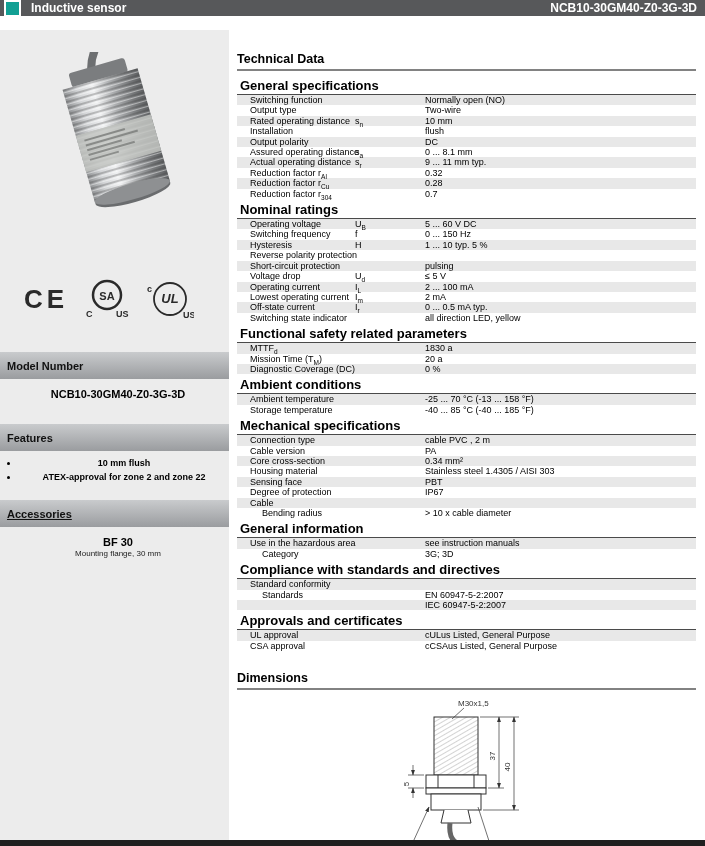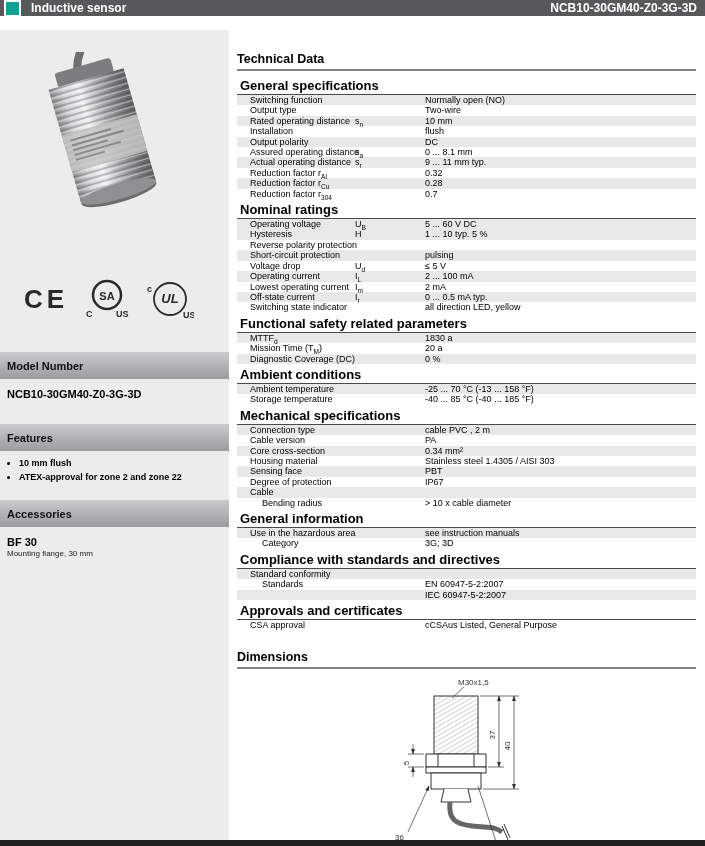--- a/index.html
+++ b/index.html
@@ -13,32 +13,33 @@
     position:absolute; left:0; top:0; width:705px; height:16px;
     background:#57585a; display:flex; align-items:center; padding:0 8px 0 4px;
   }
   .logo { width:17px; height:17px; background:#12a094; border:2px solid #fff; }
   .header-title { color:#fff; font-size:12px; font-weight:bold; margin-left:10px; }
   .header-model { color:#fff; font-size:12px; font-weight:bold; margin-left:auto; }
   
   .sidebar {
     position:absolute; left:0; top:30px; width:229px; height:810px;
     background:#ececec;
+    text-align:center;
   }
   .photo { margin:22px 0 0 12px; }
   .certs { display:flex; align-items:center; gap:16px; margin:20px 0 0 24px; height:46px; }
   .ce-text { font-size:26px; font-weight:bold; color:#2a2a2a; letter-spacing:4px; }
   .side-h {
     height:27px; background:linear-gradient(#c9cbcd,#9a9c9f);
     display:flex; align-items:center; padding-left:7px;
     font-size:11px; font-weight:bold; color:#111;
   }
   .side-h.first { margin-top:30px; }
   .side-h.mid { margin-top:24px; }
-  .side-h.last { margin-top:18px; }
+  .side-h.last { margin-top:18px;text-decoration:underline; }
   .model-number { font-size:11px; font-weight:bold; padding:9px 0 0 7px; }
   ul.features { margin:7px 0 0 0; padding-left:19px; font-size:9px; font-weight:bold; }
   ul.features li { margin-bottom:4px; }
   .acc-name { font-size:11px; font-weight:bold; padding:9px 0 1px 7px; }
   .acc-desc { font-size:8px; padding-left:7px; color:#222; }
   
   .main { position:absolute; left:237px; top:30px; width:459px; }
   .main-h { font-size:12.5px; font-weight:bold; margin-top:22px; }
   .main-h.dims { margin-top:20px; }
   .hr { height:2px; background:#828282; margin:3px 0 5px 0; }
@@ -188,20 +189,25 @@
         <div class="c-label">Reduction factor r<sub>304</sub></div>
         <div class="c-sym"></div>
         <div class="c-val">0.7</div>
       </div>
       <div class="sec-h">Nominal ratings</div>
       <div class="trow alt">
         <div class="c-label">Operating voltage</div>
         <div class="c-sym">U<sub>B</sub></div>
         <div class="c-val">5 ... 60 V DC</div>
       </div>
+      <div class="trow">
+        <div class="c-label">Switching frequency</div>
+        <div class="c-sym">f</div>
+        <div class="c-val">0 ... 150 Hz</div>
+      </div>
       <div class="trow alt">
         <div class="c-label">Hysteresis</div>
         <div class="c-sym">H</div>
         <div class="c-val">1 ... 10  typ. 5 %</div>
       </div>
       <div class="trow">
         <div class="c-label">Reverse polarity protection</div>
         <div class="c-sym"></div>
       </div>
       <div class="trow alt">
@@ -323,20 +329,25 @@
         <div class="c-label ind">Standards</div>
         <div class="c-sym"></div>
         <div class="c-val">EN 60947-5-2:2007</div>
       </div>
       <div class="trow alt">
         <div class="c-label"></div>
         <div class="c-sym"></div>
         <div class="c-val">IEC 60947-5-2:2007</div>
       </div>
       <div class="sec-h">Approvals and certificates</div>
+      <div class="trow alt">
+        <div class="c-label">UL approval</div>
+        <div class="c-sym"></div>
+        <div class="c-val">cULus Listed, General Purpose</div>
+      </div>
       <div class="trow">
         <div class="c-label">CSA approval</div>
         <div class="c-sym"></div>
         <div class="c-val">cCSAus Listed, General Purpose</div>
       </div>
     </div>
 
   <div class="main-h dims">Dimensions</div>
   <div class="hr"></div>
 

